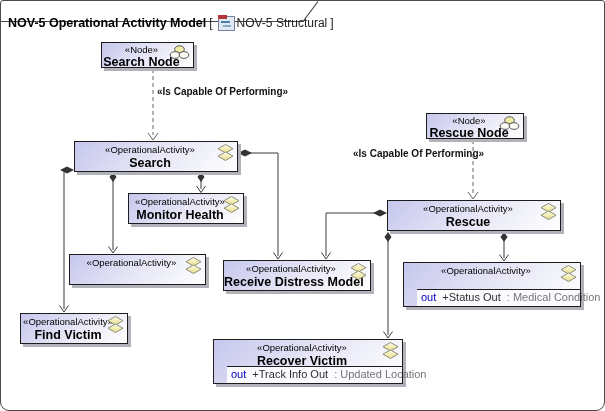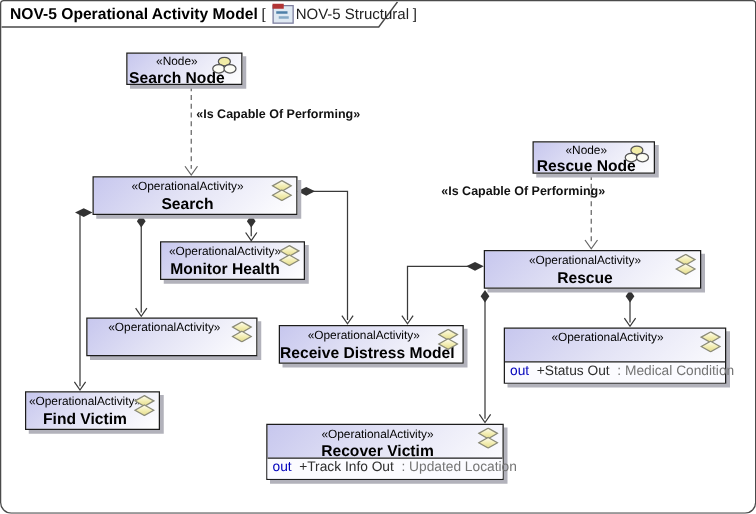--- a/index.html
+++ b/index.html
@@ -3,21 +3,21 @@
 <meta charset="utf-8">
 <style>
   html,body{margin:0;padding:0;background:#ffffff;font-family:"Liberation Sans",sans-serif;}
   #frame{
     position:relative;width:603px;height:409px;margin:0;
     border:1px solid #4a4a4a;border-radius:3px 3px 9px 9px;
     background:#ffffff;overflow:hidden;
   }
   
   #tab{
-    position:absolute;left:0;top:0;height:20px;display:flex;align-items:center;
+    position:absolute;left:0;top:12px;height:20px;display:flex;align-items:center;
     padding-left:7px;white-space:nowrap;z-index:5;
   }
   #tab .title{font-size:12.5px;font-weight:bold;color:#000;}
   #tab .bracket{font-size:12px;color:#222;margin:0 3px;}
   #tab .dref{font-size:12px;color:#222;margin-left:2px;}
   .nov-icon{display:inline-block;width:15px;height:13px;border:1px solid #7d7d9d;
     background:#dfe9f3;position:relative;margin-left:2px;}
   .nov-tag{position:absolute;top:-2px;left:-1px;width:9px;height:4px;background:#b23434;}
   .nov-line1{position:absolute;left:2px;top:4px;width:9px;height:2px;background:#4d7fa8;}
   .nov-line2{position:absolute;left:4px;top:8px;width:8px;height:2px;background:#86a9c6;}
@@ -26,21 +26,21 @@
     position:absolute;border:1px solid #1c1c1c;
     background:linear-gradient(135deg,#c7c7ee 0%,#e3e3f5 45%,#ffffff 100%);
     box-shadow:3px 3px 0 #b2b2bb;z-index:4;text-align:center;box-sizing:border-box;
   }
   .stype{font-size:9.5px;line-height:12px;padding-top:2px;color:#000;white-space:nowrap;}
   .bname{font-size:12.5px;font-weight:bold;line-height:14px;color:#000;white-space:nowrap;}
   .node-box .stype{padding-top:1px;line-height:11px;}
   .node-box .txt,.oa-box .txt{padding-right:12px;}
   .corner-icon{position:absolute;top:2px;right:3px;}
   .attr-row{
-    position:absolute;left:0;right:0;bottom:0;height:16px;
+    position:absolute;left:13px;right:0;bottom:0;height:16px;
     border-top:1px solid #1c1c1c;background:#fbfbff;
     font-size:11px;line-height:15px;text-align:left;padding-left:4px;white-space:nowrap;
   }
   .attr-row .dir{color:#0000bb;}
   .attr-row .aname{color:#2e2e2e;margin-left:3px;}
   .attr-row .atype{color:#757575;margin-left:3px;}
   
   #wires{position:absolute;left:0;top:0;z-index:1;}
   .edge-label{position:absolute;font-size:10px;color:#111;white-space:nowrap;z-index:3;font-weight:bold;}
 </style>

